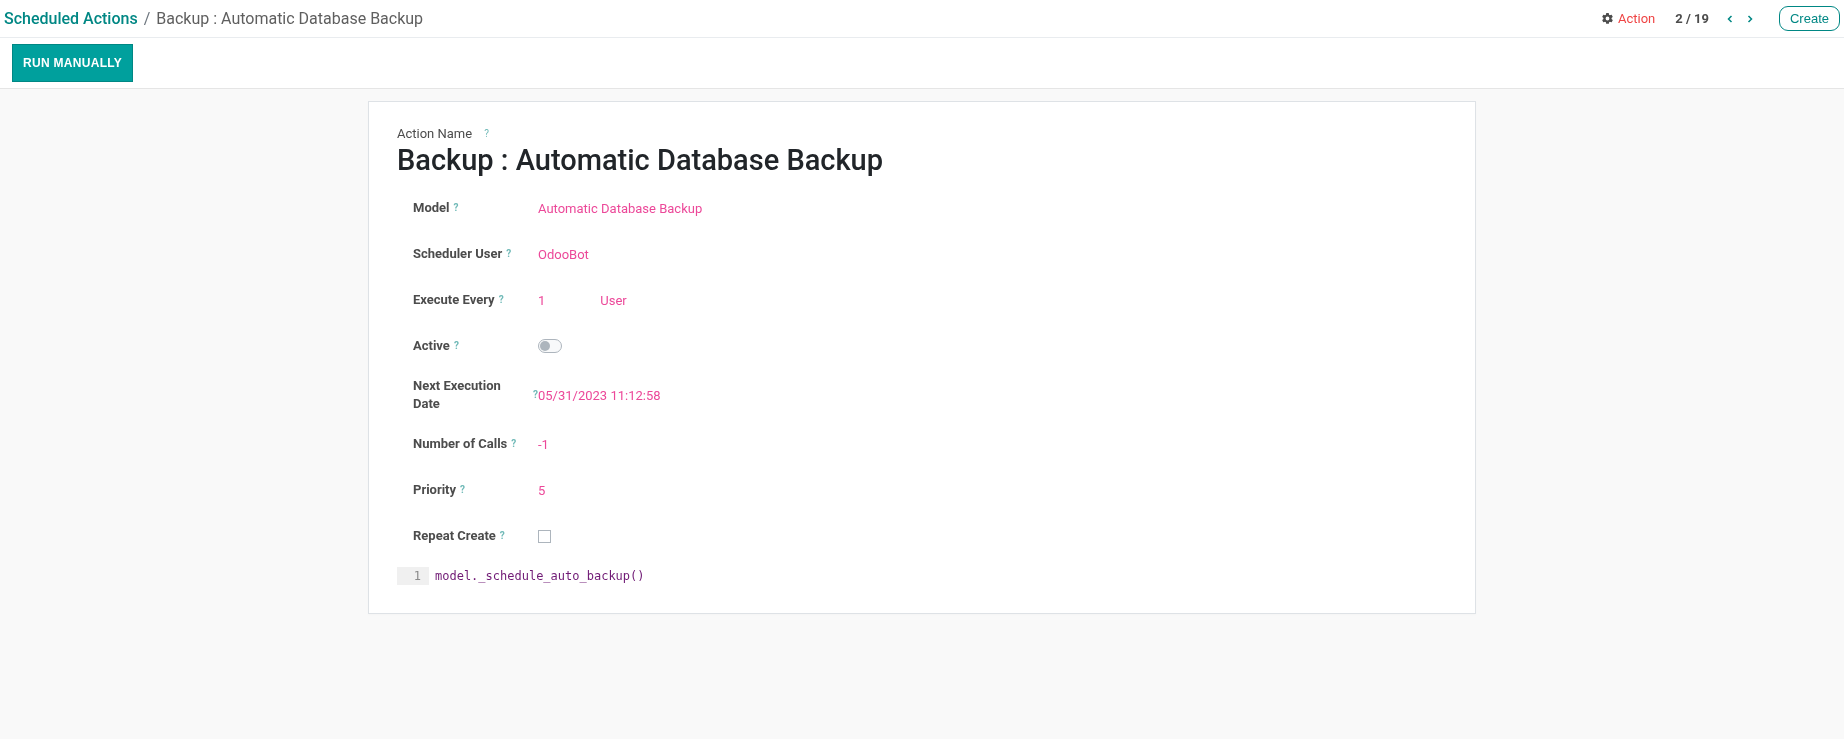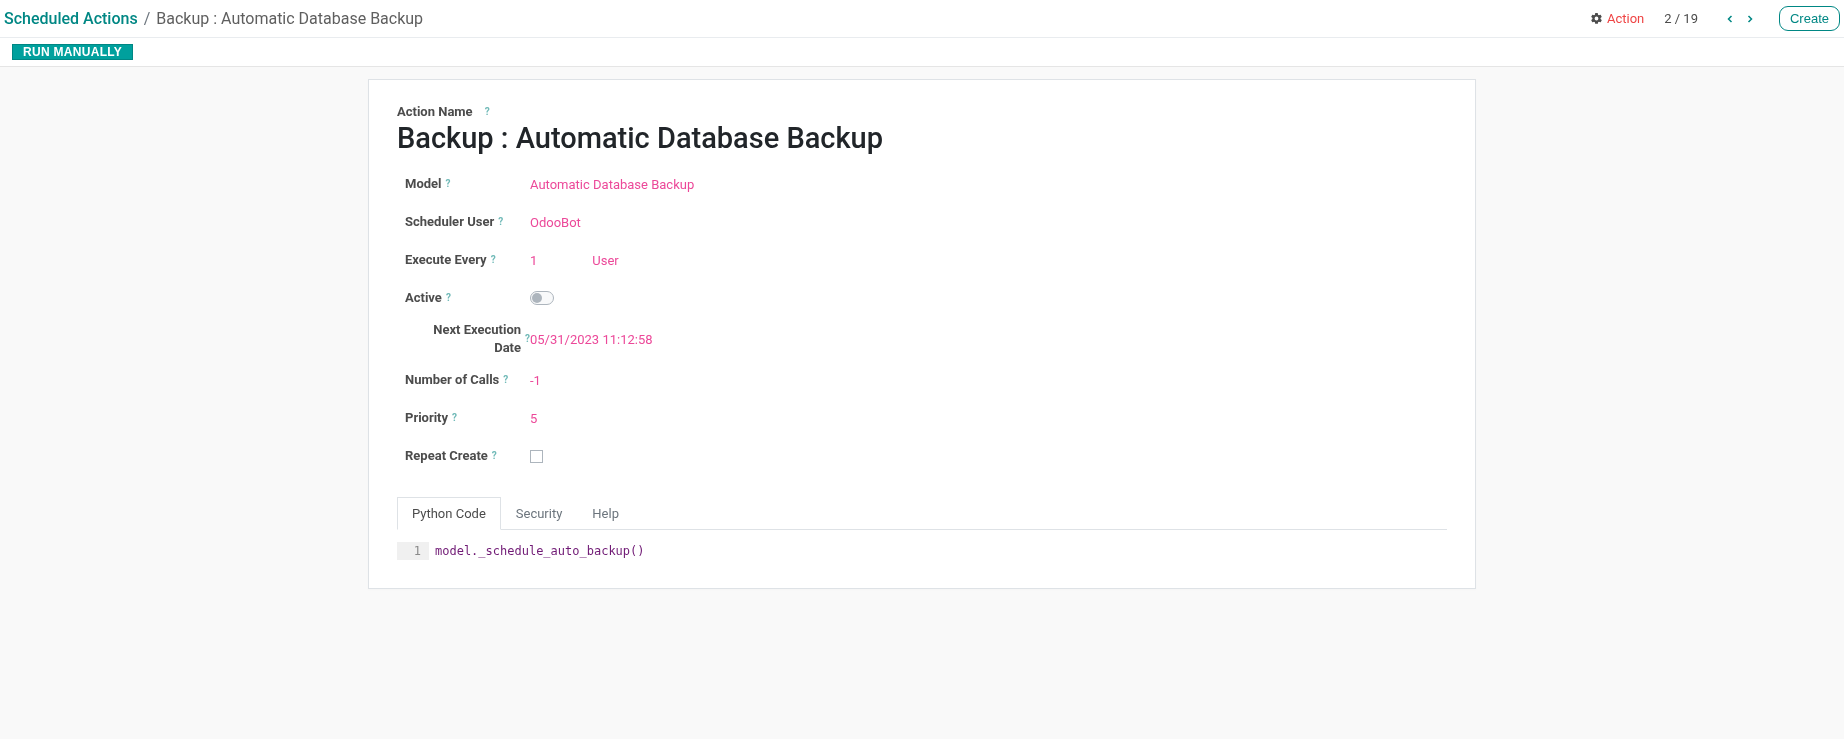--- a/index.html
+++ b/index.html
@@ -25,21 +25,21 @@
     color: #008784;
     font-size: 16px;
     text-decoration: none;
     font-weight: 500;
   }
   .breadcrumb .sep { margin: 0 6px; color: #6c757d; font-size: 16px; }
   .breadcrumb .current { color: #5f5f5f; font-size: 16px; }
 
   .ctrl-right { display: flex; align-items: center; gap: 20px; }
   .action-drop { display: flex; align-items: center; gap: 4px; color: #ef4444; cursor: pointer; text-align: right; }
-  .pager { display: flex; align-items: center; gap: 23px; }
+  .pager { display: flex; align-items: center; gap: 12px; font-weight: bold; }
   .pager-text { color: #4c4c4c; }
   .pager-arrows { display: flex; gap: 2px; }
   .pager-arrows span {
     width: 18px; height: 18px; display: flex; align-items: center; justify-content: center;
     color: #008784; font-weight: bold; cursor: pointer; font-size: 16px;
   }
   .create-btn {
     border: 1px solid #008784;
     color: #008784;
     background: #fff;
@@ -52,54 +52,53 @@
   
   .status-bar {
     background: #fff;
     border-bottom: 1px solid #e5e5e5;
     padding: 6px 12px;
   }
   .run-btn {
     background: #00a09d;
     color: #fff;
     border: 1px solid #008784;
-    padding: 0 10px;
+    padding: 11px 10px;
     font-size: 12px;
     font-weight: 600;
     letter-spacing: 0.3px;
     cursor: pointer;
   }
 
   
   .sheet-wrap { display: flex; justify-content: center; padding: 12px 0 40px; }
   .sheet {
     background: #fff;
     border: 1px solid #dee2e6;
     width: 1108px;
     max-width: calc(100% - 40px);
     padding: 24px 28px 28px;
     box-shadow: 0 1px 2px rgba(0,0,0,.02);
   }
 
   .title-group { margin-bottom: 12px; }
-  .title-label { font-size: 13px; font-weight: 700; color: #4c4c4c; display: inline-flex; align-items: center; gap: 12px;}
+  .title-label { font-size: 13px; font-weight: 400; color: #4c4c4c; display: inline-flex; align-items: center; gap: 12px;}
   .helptip { color: #6fb9b7; font-size: 10px; vertical-align: super;}
   .page-title {
     font-size: 29px;
     font-weight: 500;
     color: #212529;
     margin: 2px 0 14px;
   }
 
   .form-row {
     display: flex;
     align-items: center;
     min-height: 30px;
-    margin: 8px;
-    text-align: right;
+    margin: 16px;
   }
   .form-label {
     width: 125px;
     font-weight: 700;
     font-size: 13px;
     color: #4c4c4c;
     display: inline-flex; align-items: center; gap: 4px;
     line-height: 1.4;
   }
   .form-value {
@@ -284,25 +283,20 @@
     </div>
 
     <div class="form-row">
       <span class="form-label">
         <span>Repeat Create</span>
         <span class="helptip">?</span>
       </span>
       <span class="chk"></span>
     </div>
 
-    <div class="tabs">
-      <div class="tab active">Python Code</div>
-      <div class="tab">Security</div>
-      <div class="tab">Help</div>
-    </div>
 
     <div class="code-area">
       <div class="gutter">1</div>
       <div class="code-line">model._schedule_auto_backup()</div>
     </div>
 
   </div>
 </div>
 
 </body></html>

